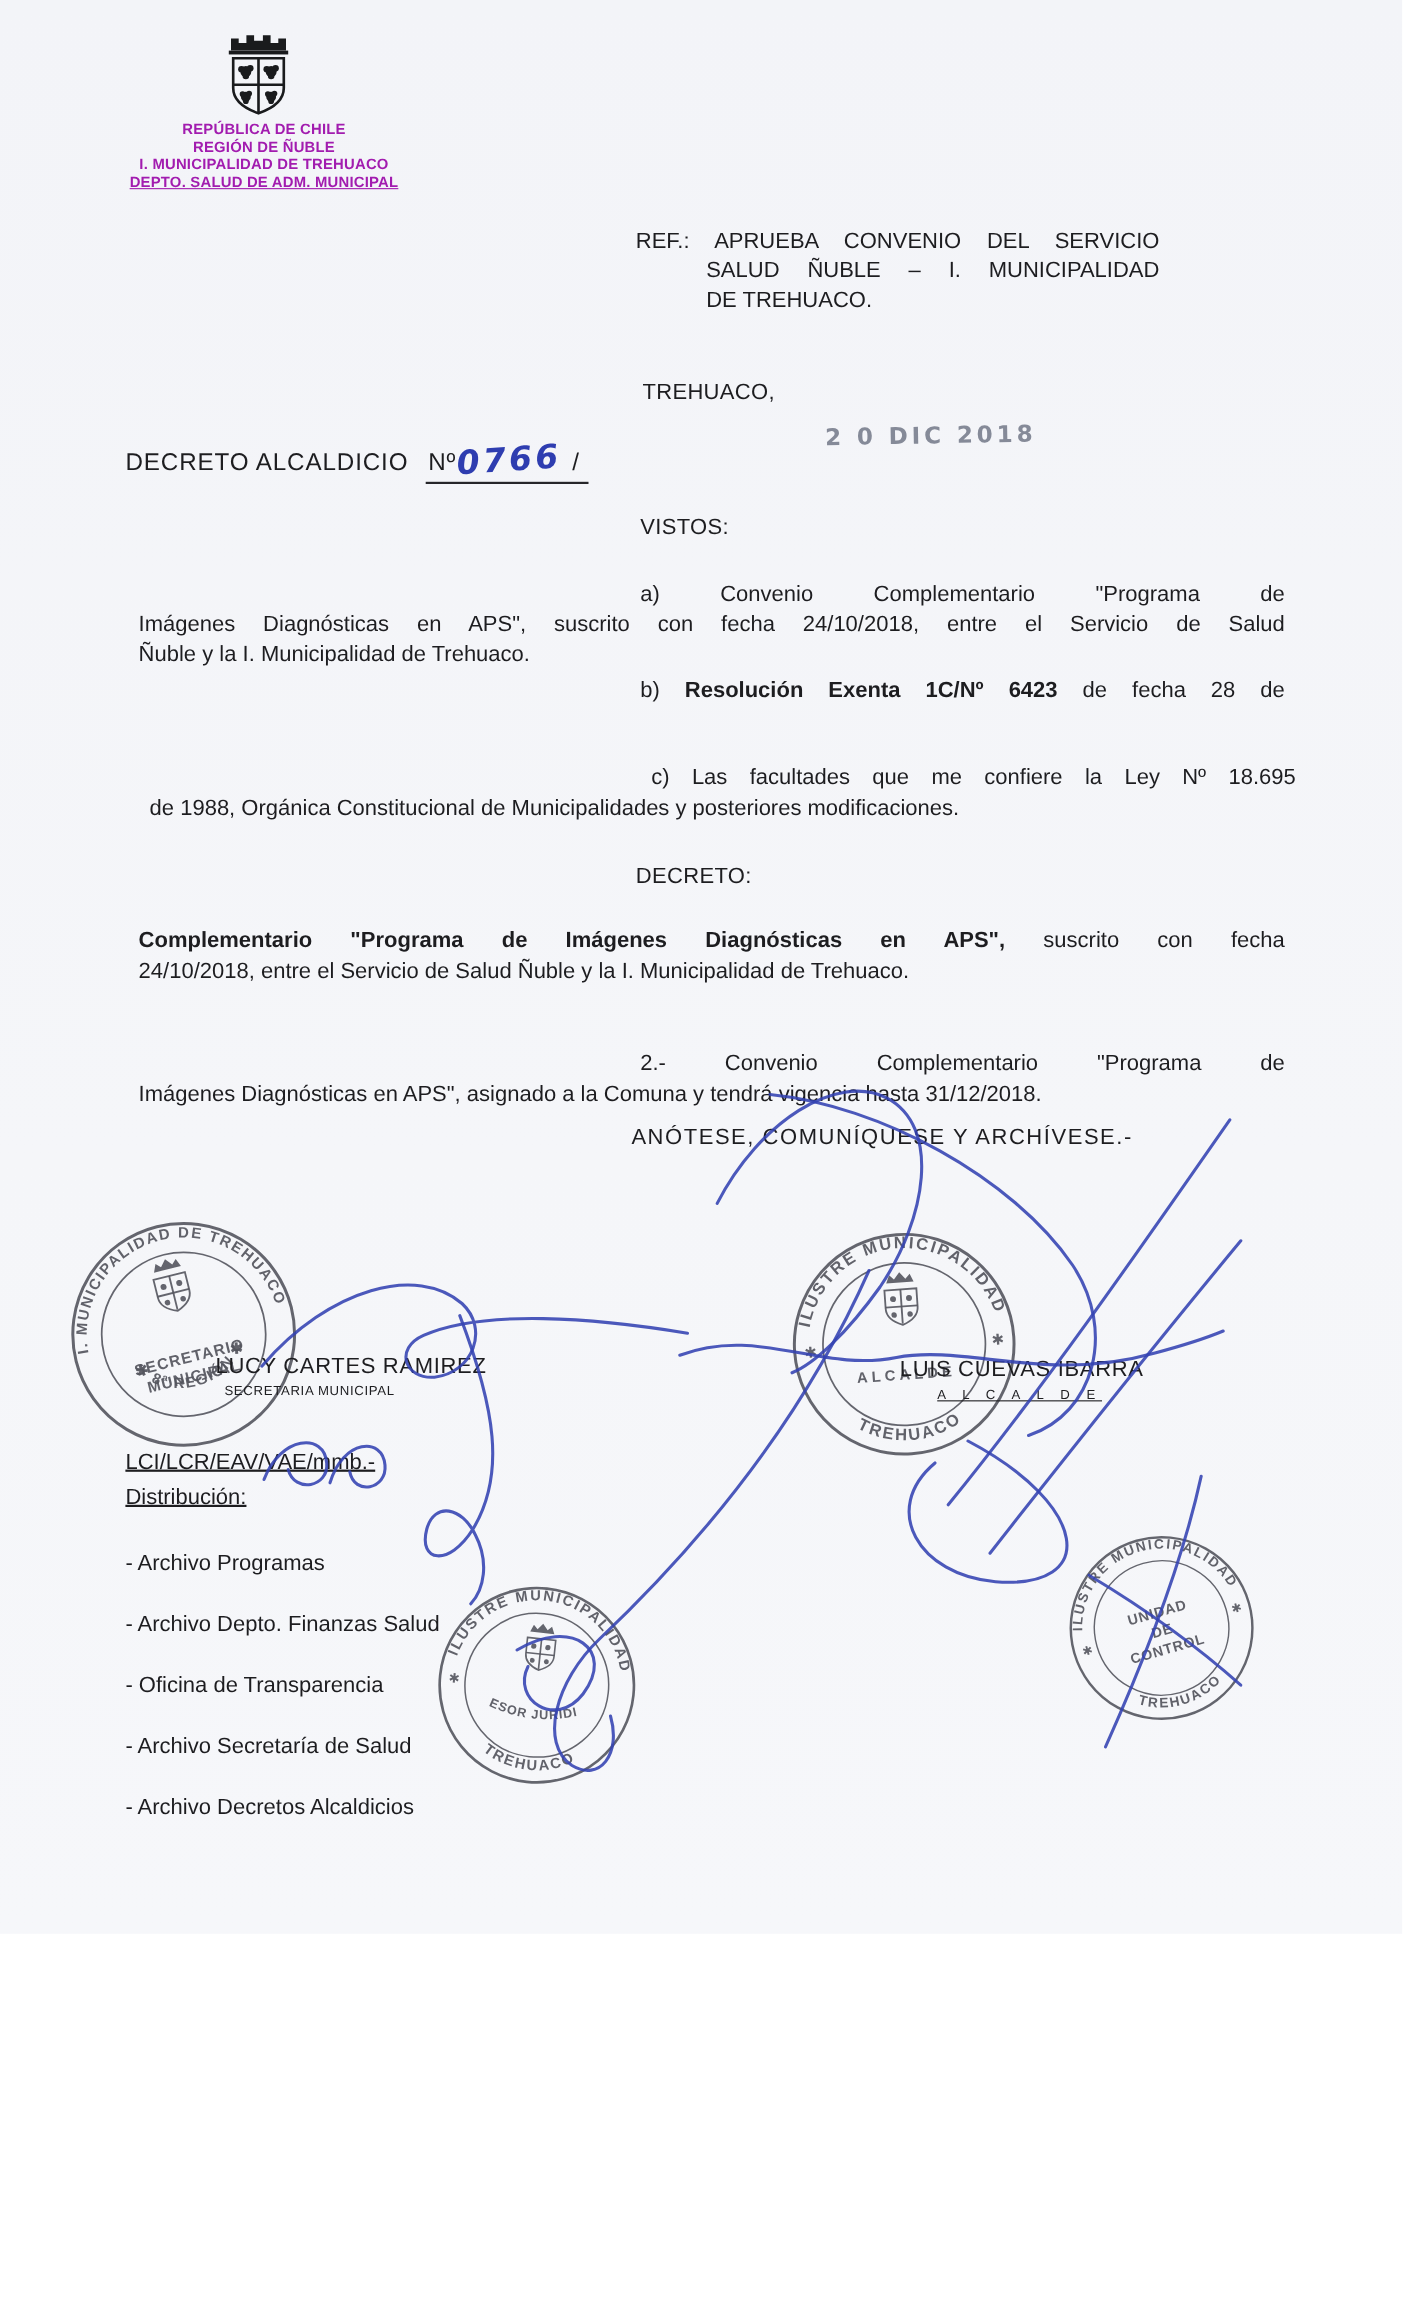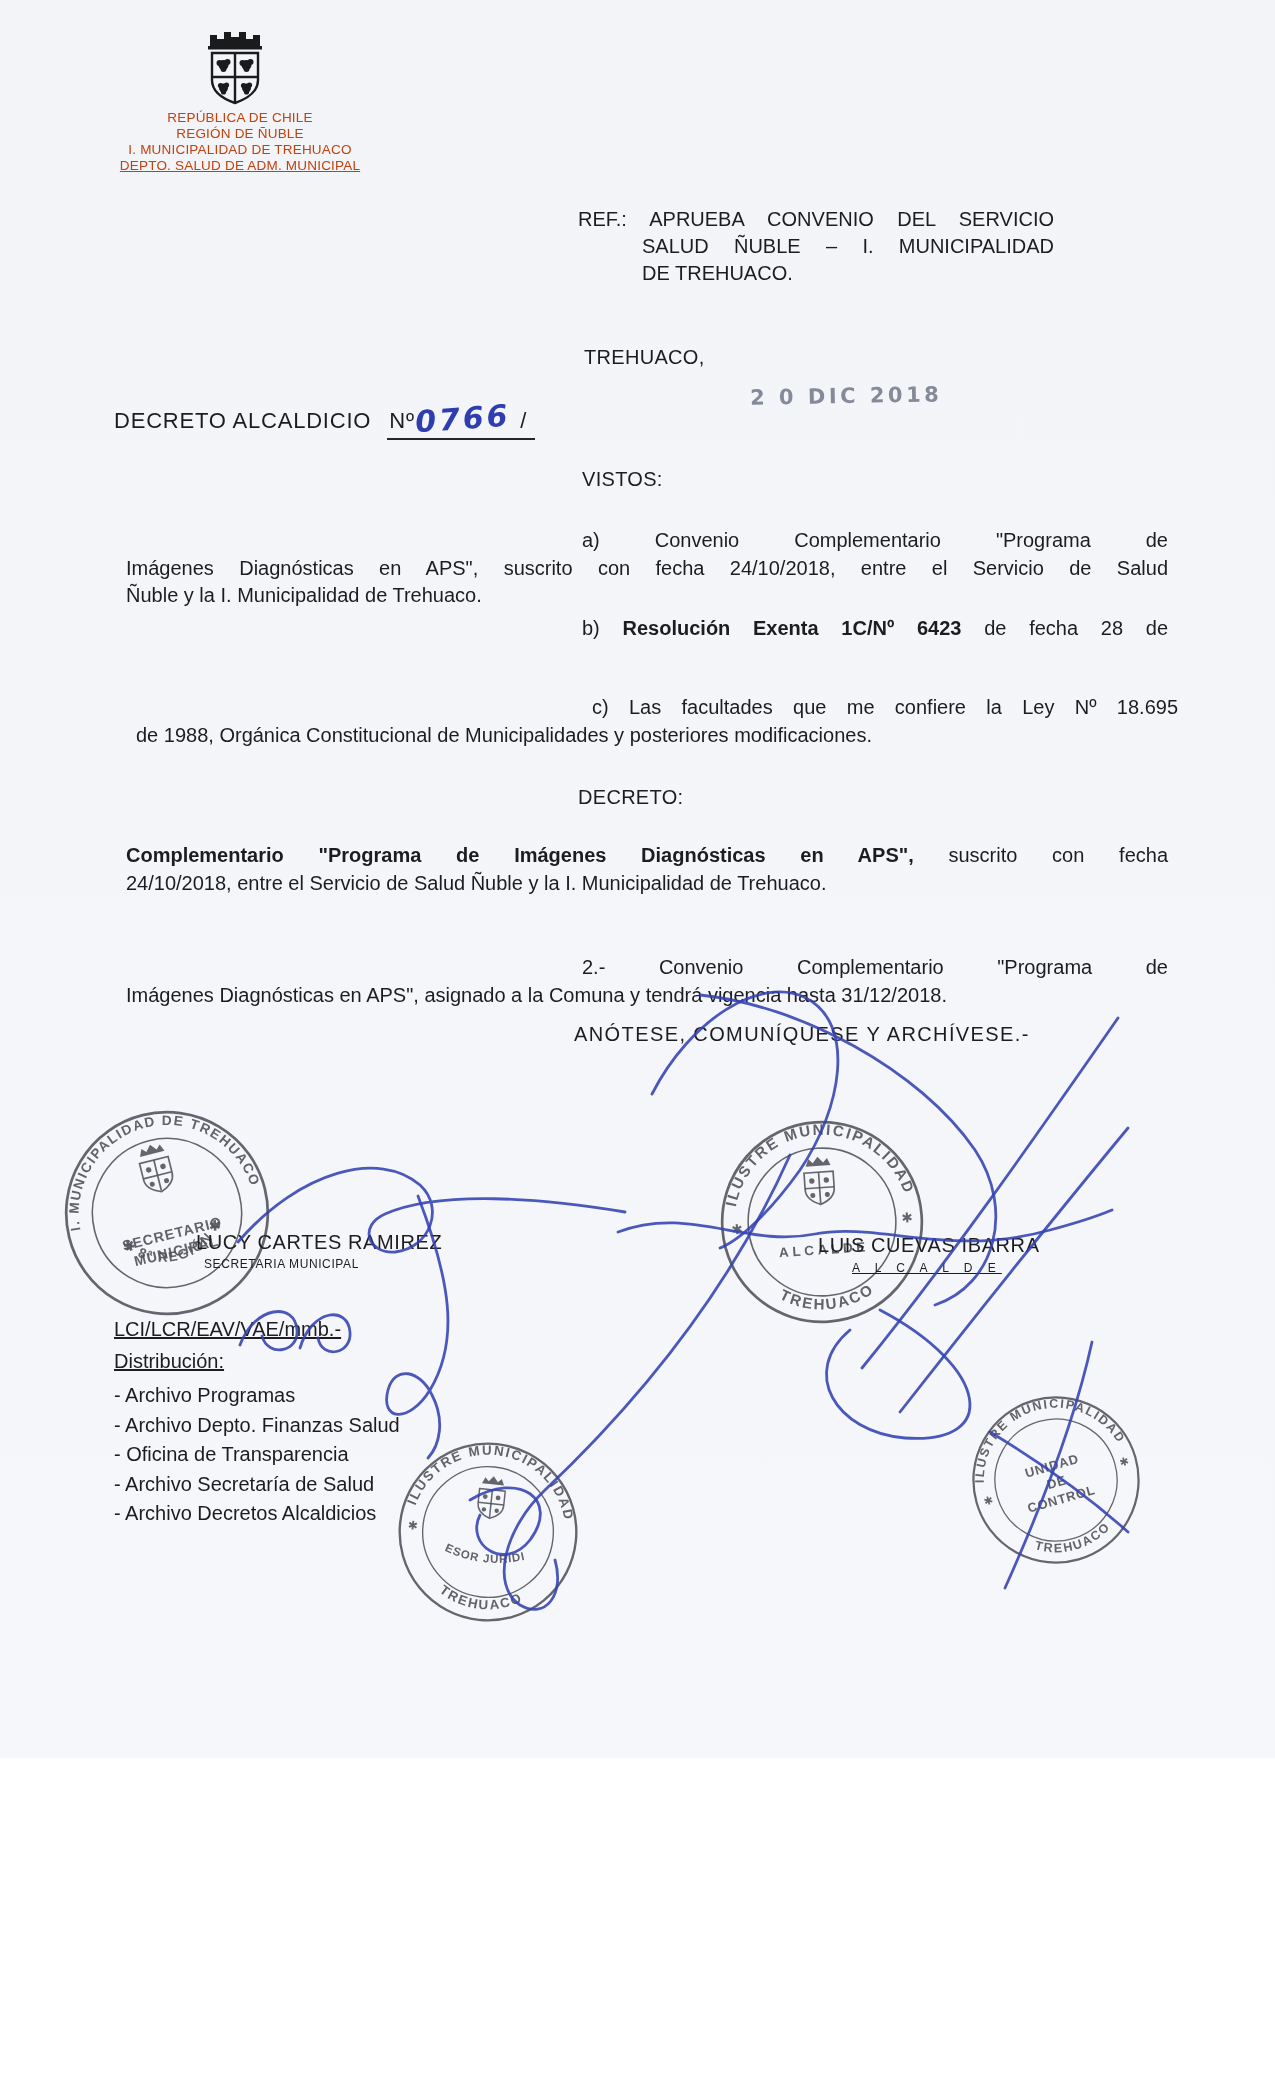--- a/index.html
+++ b/index.html
@@ -3,21 +3,21 @@
 <meta charset="utf-8">
 <style>
   html,body{margin:0;padding:0;background:#ffffff;}
   .page{position:relative;width:1275px;height:2100px;background:#ffffff;overflow:hidden;
         font-family:"Liberation Sans",sans-serif;color:#1d1d20;font-size:20px;}
   .abs{position:absolute;}
   .paper{left:0;top:0;width:1275px;height:1758px;background:linear-gradient(180deg,#f3f4f8 0%,#f5f6f9 60%,#f6f7fa 100%);}
 
   
   .letterhead{left:90px;top:110px;width:300px;text-align:center;}
-  .lh-line{font-size:13.5px;line-height:16px;letter-spacing:.2px;color:#c2410c;}
+  .lh-line{font-size:13.5px;line-height:16px;letter-spacing:.2px;color:#a21caf;font-weight:bold;}
   .lh-line.u{text-decoration:underline;}
 
   
   .tline{line-height:27.5px;text-align:justify;text-align-last:left;}
   .tline.jl{text-align-last:justify;}
   .para .tline.first{padding-left:456px;}
   .refblock{width:476px;}
   .refblock .tline{line-height:27px;}
   .refblock .tline:not(.first){padding-left:64px;}
   .b{font-weight:700;}
@@ -37,21 +37,21 @@
   .datestamp{font-family:"DejaVu Sans",sans-serif;font-size:21px;font-weight:700;color:#7a7f8e;
              letter-spacing:3.5px;transform:rotate(-1deg);opacity:.9;white-space:nowrap;}
 
   
   .sig-name{font-size:20px;letter-spacing:.6px;white-space:nowrap;}
   .sig-title{font-size:12px;letter-spacing:.6px;white-space:nowrap;}
   .sig-title.spread{letter-spacing:6px;text-decoration:underline;}
 
   .initials{font-size:20px;text-decoration:underline;}
   .dist-title{font-size:20px;text-decoration:underline;}
-  .dist-items .tline{line-height:29.5px;text-align:right;text-align-last:left;}
+  .dist-items .tline{line-height:29.5px;text-align:right;text-align-last:left;margin-top:26px;}
 
   
   .st-ring{fill:none;stroke:#54555e;stroke-width:2.6;opacity:.9;}
   .st-ring.thin{stroke-width:1.5;}
   .st-arc{font-family:"Liberation Sans",sans-serif;font-size:14.5px;font-weight:700;
           letter-spacing:2px;fill:#54555e;opacity:.92;text-anchor:middle;}
   .st-arc.long{font-size:13px;letter-spacing:1.5px;}
   .st-center{font-family:"Liberation Sans",sans-serif;font-weight:700;fill:#54555e;opacity:.92;
              text-anchor:middle;font-size:13.5px;letter-spacing:1px;}
   .st-center.wide{letter-spacing:3.5px;font-size:13px;}

